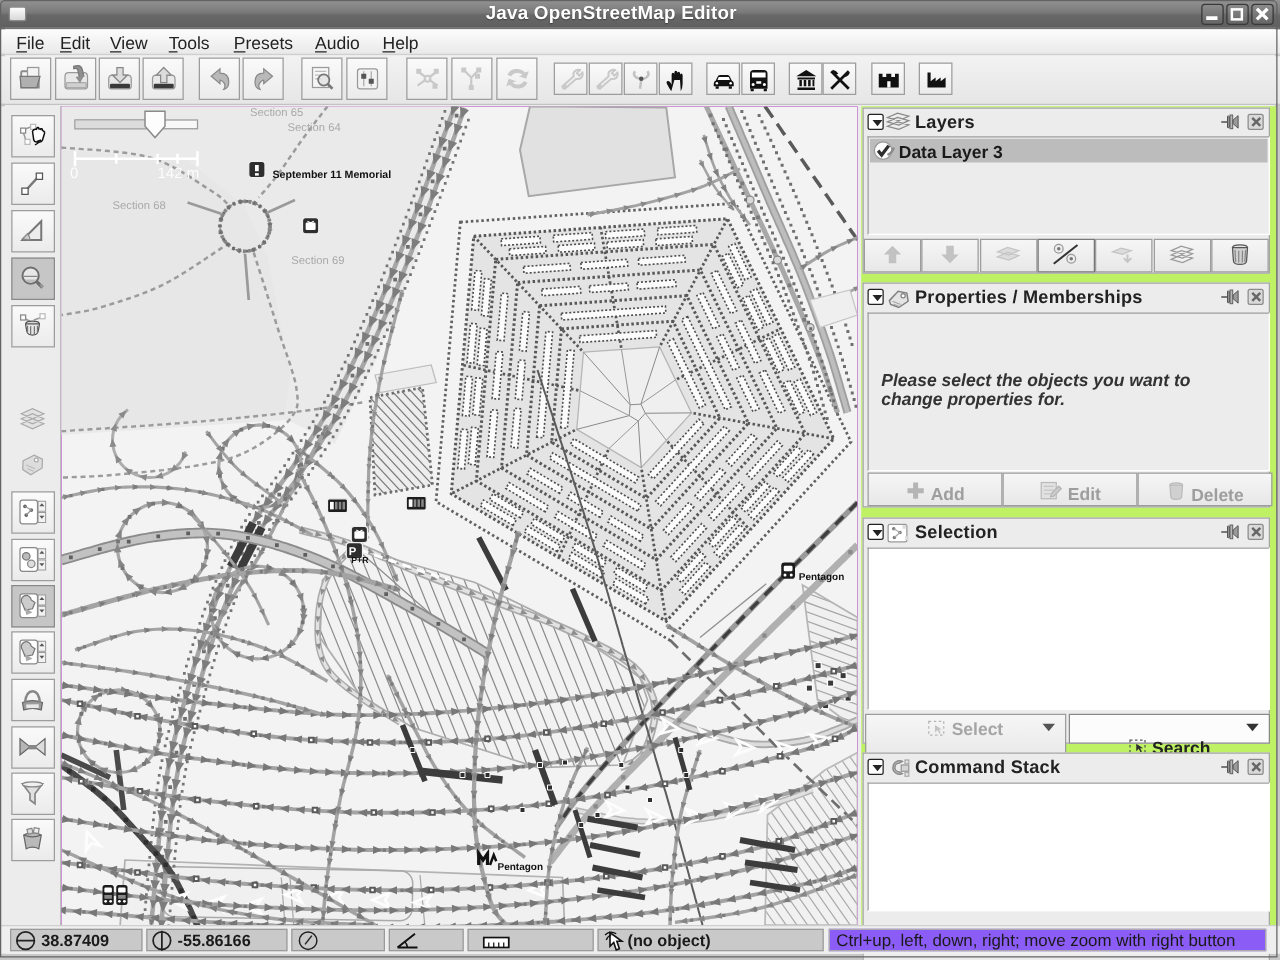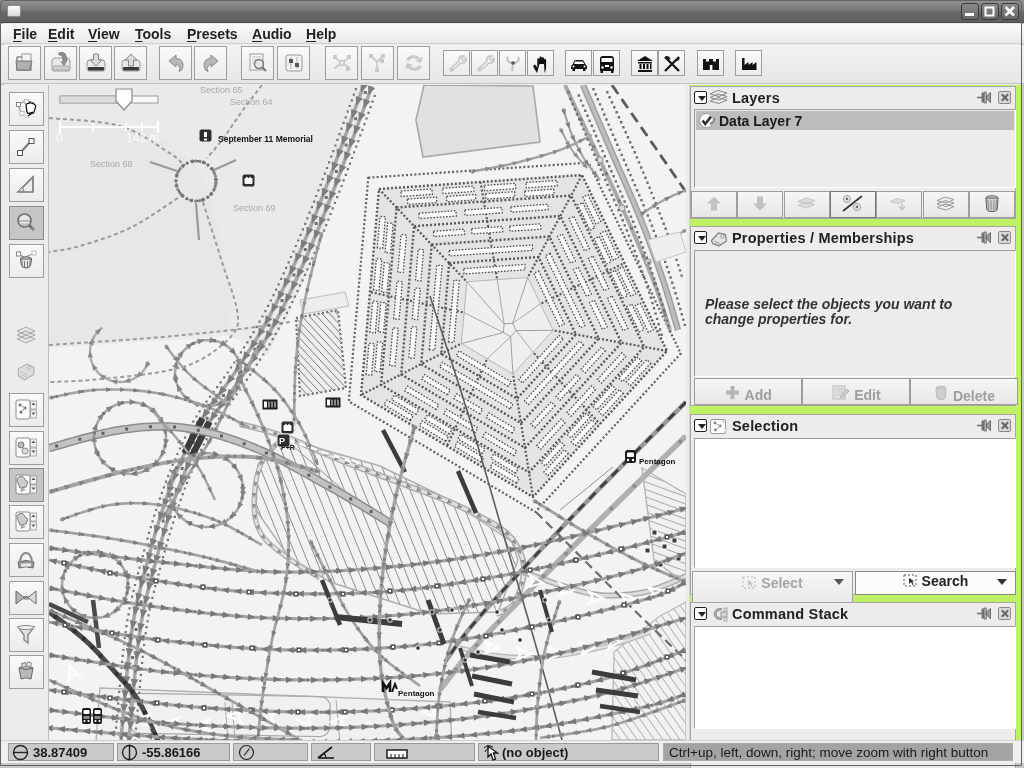--- a/index.html
+++ b/index.html
@@ -14,21 +14,21 @@
 #titlebar .title { position:absolute; left:0; right:46px; top:2px; text-align:center;
   color:#fff; font-weight:bold; font-size:15px; letter-spacing:0.2px;
   text-shadow:0 1px 1px rgba(0,0,0,0.4);}
 #ticon { position:absolute; left:7px; top:5px; width:14px; height:12px;
   background:linear-gradient(#fdfdfd,#d8d8d8); border:1px solid #8c8c8c; border-radius:2px;}
 .winbtn { position:absolute; top:3px; width:18px; height:17px; border:1px solid #393939;
   border-radius:3px; background:linear-gradient(#8b8b8b,#666); }
 .winbtn svg { position:absolute; left:2px; top:2px; }
 #menubar { position:absolute; left:-4px; top:24px; width:1024px; height:20px;
   background:linear-gradient(#fcfcfc,#e9e9e9); border-bottom:1px solid #d0d0d0;}
-#menubar span { position:absolute; top:2px; font-size:14px; font-weight:bold; color:#222; }
+#menubar span { position:absolute; top:2px; font-size:14px; font-weight:normal; color:#222; }
 #menubar u { text-decoration-thickness:1px; text-underline-offset:2px;}
 #toolbar { position:absolute; left:-4px; top:45px; width:1024px; height:39px;
   background:linear-gradient(#f2f2f2,#e6e6e6); border-bottom:1px solid #c2c2c2; }
 .tbtn { position:absolute; border:1px solid #9d9d9d; background:linear-gradient(#fafafa,#ebebeb);}
 .tbig { top:1px; width:33px; height:34px; }
 .tsml { top:5px; width:27px; height:26px; }
 #lbar { position:absolute; left:-4px; top:85px; width:49px; height:655px; background:#ececec;
   border-right:1px solid #bdbdbd; }
 .lbtn { position:absolute; left:9px; width:35px; height:34px; border:1px solid #9d9d9d;
   background:linear-gradient(#fafafa,#ebebeb); }
@@ -57,20 +57,21 @@
 #statusbar { position:absolute; left:-4px; top:740px; width:1024px; height:23px; background:#efefef; border-top:1px solid #cfcfcf;}
 .sfield { position:absolute; top:2px; height:18px; background:#c9c9c9; border:1px solid #9a9a9a;
   font-size:13px; font-weight:bold; color:#1a1a1a; }
 .sfield span { position:absolute; top:1px; }
 </style>
 </head>
 <body>
 <div id="win">
   <div id="titlebar">
     <div id="ticon"></div>
+    <div class="title">Java OpenStreetMap Editor</div>
     <div class="winbtn" style="right:45px;">
         <svg width="12" height="11">
           <rect x="1" y="7" width="9" height="3" fill="#fff"></rect>
         </svg>
       </div>
     <div class="winbtn" style="right:25px;">
         <svg width="12" height="11">
           <rect x="1.5" y="1.5" width="8" height="8" fill="none" stroke="#fff" stroke-width="2"></rect>
         </svg>
       </div>
@@ -1159,21 +1160,21 @@
             </svg></div>
           <div class="pclose"></div>
         </div>
   <div class="listbox" style="top:22px;height:79px;width:322px;">
     <div style="position:absolute;left:1px;top:1px;right:1px;height:19px;background:#bcbcbc;">
       <div style="position:absolute;left:2px;top:1px;"><svg width="19" height="17" viewBox="0 0 19 17">
                 <circle cx="8.5" cy="8.5" r="7" fill="#fdfdfd" stroke="#999"></circle>
                 <path d="M4.5 8.5 l2.8 3.5 L13 4.5" fill="none" stroke="#2e2e2e" stroke-width="2.6"></path>
                 <path d="M12 12 q4-2 5-6" fill="none" stroke="#8a8a8a" stroke-width="2"></path>
               </svg></div>
-      <span style="position:absolute;left:23px;top:2px;font-size:14px;font-weight:bold;color:#1a1a1a;">Data Layer 7</span>
+      <span style="position:absolute;left:23px;top:2px;font-size:14px;font-weight:bold;color:#1a1a1a;">Data Layer 3</span>
     </div>
   </div>
   <div style="position:absolute;left:0px;top:104px;width:324px;height:27px;">
           <div class="pbtn" style="position:absolute;left:0px;top:0;width:46.3px;height:27px;">
             <div style="position:absolute;left:50%;top:50%;transform:translate(-50%,-50%);"><svg width="20" height="18" viewBox="0 0 20 18">
                 <path d="M10 2 L17 9 h-4 v7 H7 V9 H3Z" fill="#c2c2c2"></path>
               </svg></div>
           </div>
           <div class="pbtn" style="position:absolute;left:46px;top:0;width:46.3px;height:27px;">
             <div style="position:absolute;left:50%;top:50%;transform:translate(-50%,-50%);"><svg width="20" height="18" viewBox="0 0 20 18">
@@ -1272,21 +1273,21 @@
         </div>
   <div class="listbox white" style="top:23px;height:130px;width:322px;"></div>
   <div style="position:absolute;left:1px;top:156px;width:324px;height:24px;">
     <div class="pbtn" style="position:absolute;left:0;width:161px;height:40px;">
       <span style="position:relative;top:3px;color:#a5a5a5;"><svg width="15" height="14" viewBox="0 0 15 14" style="vertical-align:-2px;">
                 <rect x="1" y="1" width="12" height="11" fill="none" stroke="#b5b5b5" stroke-dasharray="2 2"></rect>
                 <path d="M6 4 v6 l2-2 1.5 3 1-0.7 -1.3-2.8 h2.3Z" fill="#c2c2c2"></path>
               </svg> Select</span>
       <span style="position:absolute;right:8px;top:7px;width:0;height:0;border-left:5px solid transparent;border-right:5px solid transparent;border-top:6px solid #555;"></span></div>
     <div class="pbtn" style="position:absolute;left:163px;width:161px;height:24px;background:#fcfcfc;border-color:#888;color:#222;">
-      <span style="position:relative;top:1px;"><svg width="15" height="14" viewBox="0 0 15 14" style="vertical-align:-2px;">
+      <span style="position:relative;top:18px;"><svg width="15" height="14" viewBox="0 0 15 14" style="vertical-align:-2px;">
                 <rect x="1" y="1" width="12" height="11" fill="none" stroke="#555" stroke-dasharray="2 2"></rect>
                 <path d="M6 4 v6 l2-2 1.5 3 1-0.7 -1.3-2.8 h2.3Z" fill="#2e2e2e"></path>
               </svg> Search</span>
       <span style="position:absolute;right:8px;top:7px;width:0;height:0;border-left:5px solid transparent;border-right:5px solid transparent;border-top:6px solid #333;"></span></div>
   </div>
 </div>
 <div class="panel" style="top:517px;height:168px;">
   <div class="phead">
           <div class="collapse"></div>
           <div style="position:absolute;left:18px;top:3px;"><svg width="20" height="17" viewBox="0 0 20 17">
@@ -1340,18 +1341,18 @@
             <path d="M5 9 V5 M9 9 V5 M13 9 V5 M17 9 V5" stroke="#111"></path>
           </svg></span>
       </div>
 <div class="sfield" style="left:478px;width:181px;">
         <span style="left:3px;top:-1px;"><svg width="18" height="20" viewBox="0 0 18 20">
             <path d="M6 3 v11 l3-3 2 6 2.5-1 -2-6 h4Z" fill="#fff" stroke="#111" stroke-width="1.3"></path>
             <path d="M2 5 q4-4 9-1 M3 9 q1-3 4-4" fill="none" stroke="#111" stroke-width="1"></path>
           </svg></span>
         <span style="left:23px;">(no object)</span>
       </div>
-<div class="sfield" style="left:663px;width:350px;background:#a3a3a3;border-color:#aaa;font-weight:normal;">
+<div class="sfield" style="left:663px;width:350px;background:#8b5cf6;border-color:#aaa;font-weight:normal;">
         <span style="left:5px;font-size:13.5px;">Ctrl+up, left, down, right; move zoom with right button</span>
       </div>
 </div>
 </div>
 <div style="position:absolute;left:0;top:0;width:1022px;height:766px;border:1px solid #636363;border-radius:4px 4px 0 0;pointer-events:none;z-index:99;"></div>
 
 </body></html>

